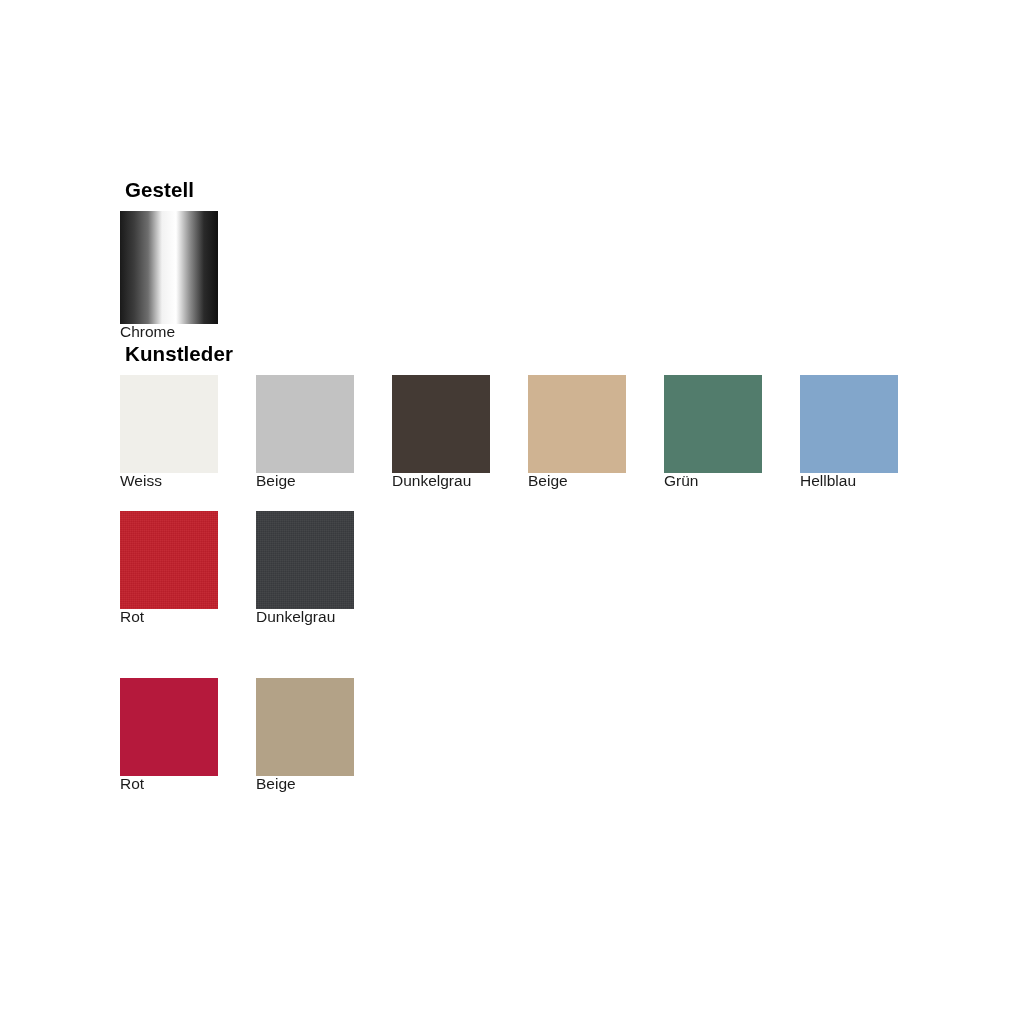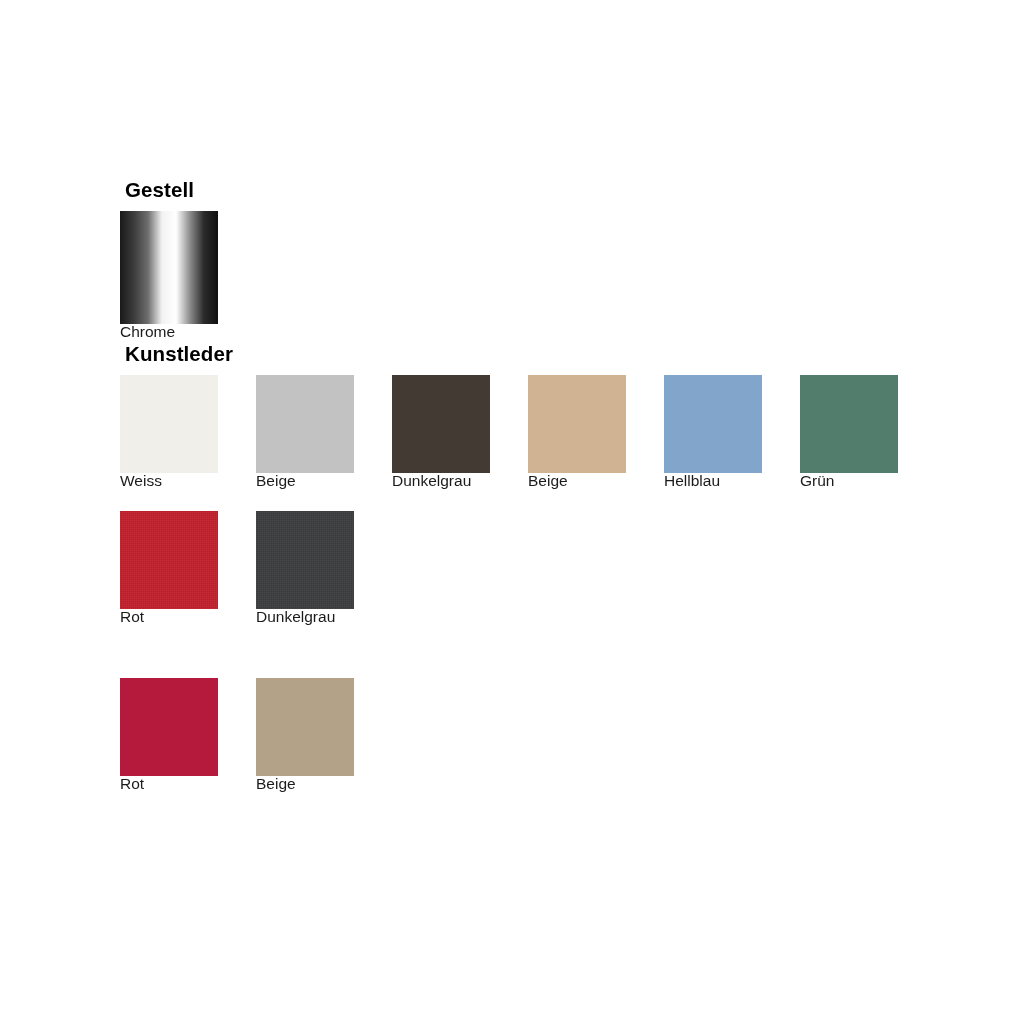--- a/index.html
+++ b/index.html
@@ -120,26 +120,26 @@
       </div>
       <div class="swatch-cell">
         <span class="swatch-chip" id="chip-sitzschale-2" style="background: rgb(68, 58, 52);"></span>
         <span class="swatch-label">Dunkelgrau</span>
       </div>
       <div class="swatch-cell">
         <span class="swatch-chip" id="chip-sitzschale-3" style="background: rgb(207, 179, 146);"></span>
         <span class="swatch-label">Beige</span>
       </div>
       <div class="swatch-cell">
+        <span class="swatch-chip" id="chip-sitzschale-5" style="background: rgb(82, 124, 108);"></span>
+        <span class="swatch-label">Grün</span>
+      </div>
+      <div class="swatch-cell">
         <span class="swatch-chip" id="chip-sitzschale-4" style="background: rgb(130, 166, 203);"></span>
         <span class="swatch-label">Hellblau</span>
-      </div>
-      <div class="swatch-cell">
-        <span class="swatch-chip" id="chip-sitzschale-5" style="background: rgb(82, 124, 108);"></span>
-        <span class="swatch-label">Grün</span>
       </div>
     </div>
   </section>
 
   <section class="material-group" id="group-stoff">
     <div class="swatch-row">
       <div class="swatch-cell">
         <span class="swatch-chip texture-fabric" id="chip-stoff-0" style="background: rgb(193, 32, 44);"></span>
         <span class="swatch-label">Rot</span>
       </div>

